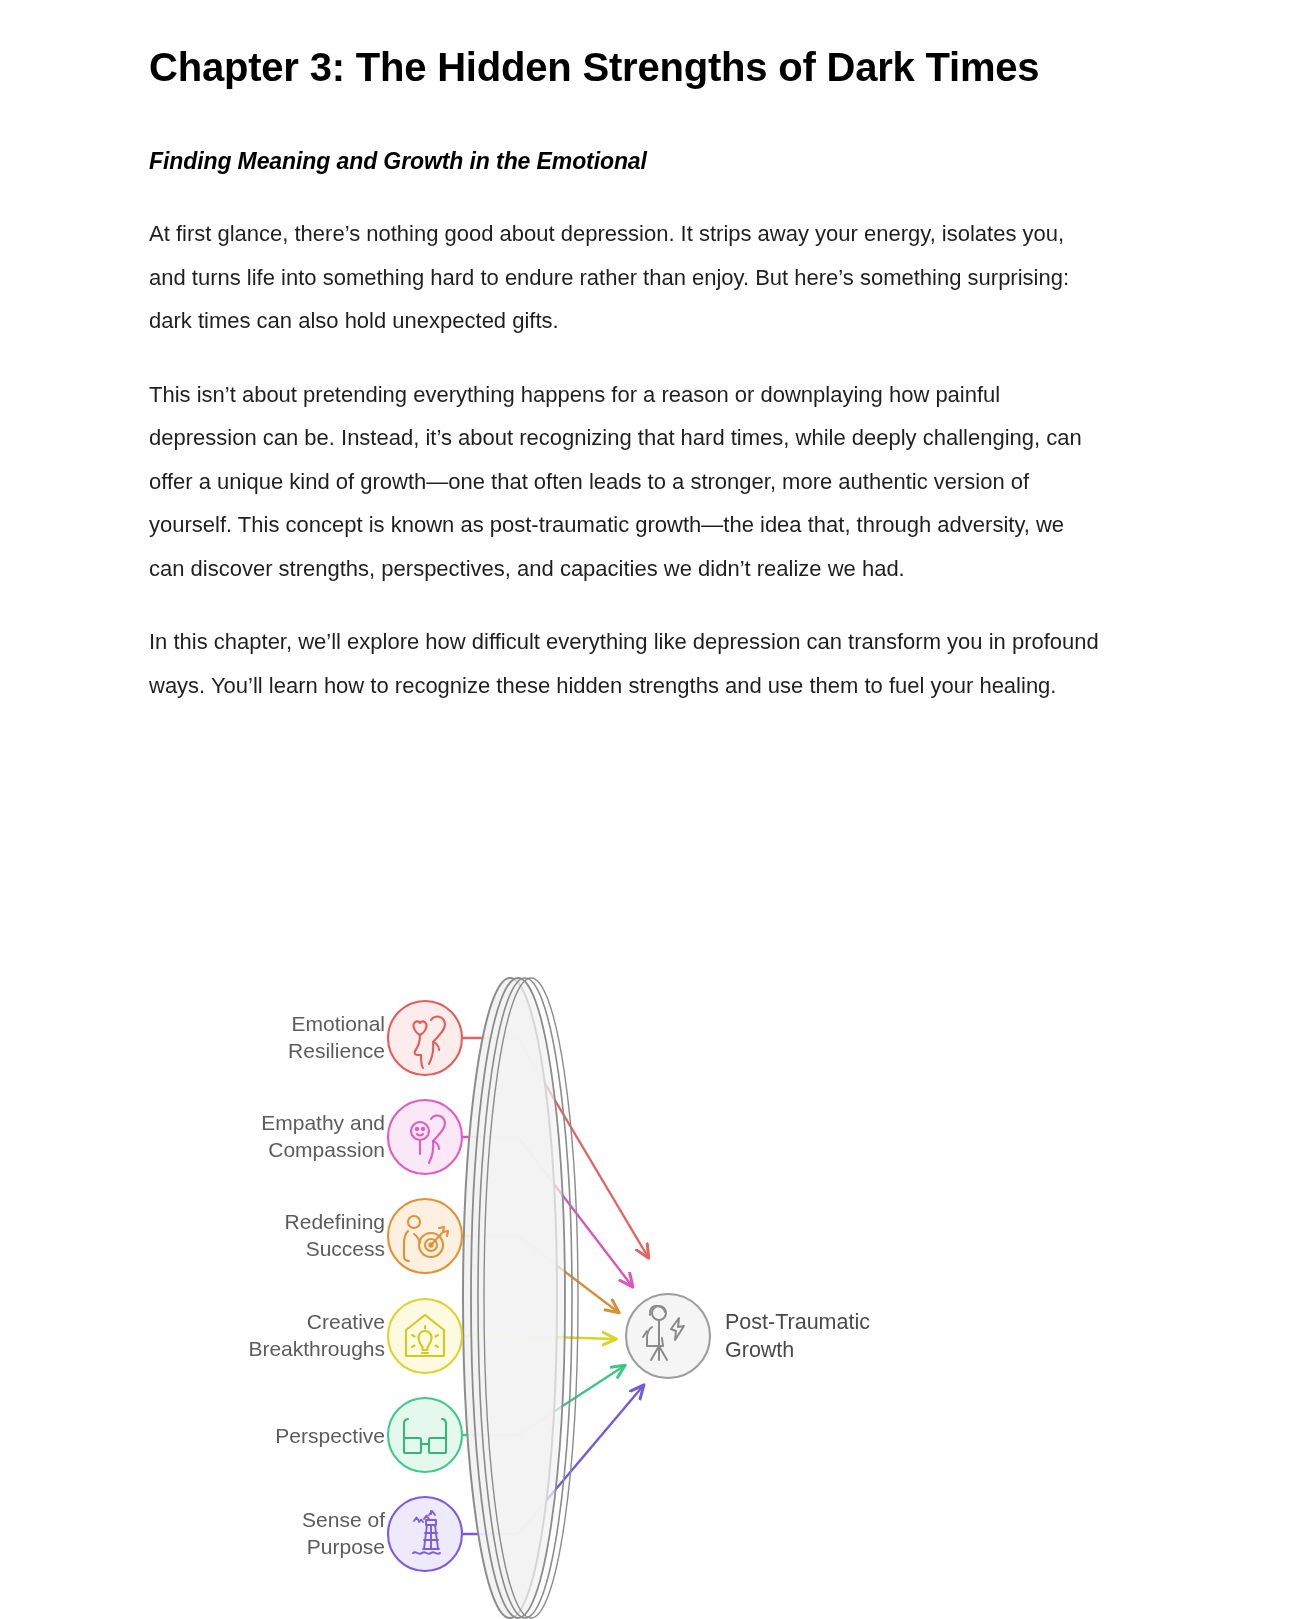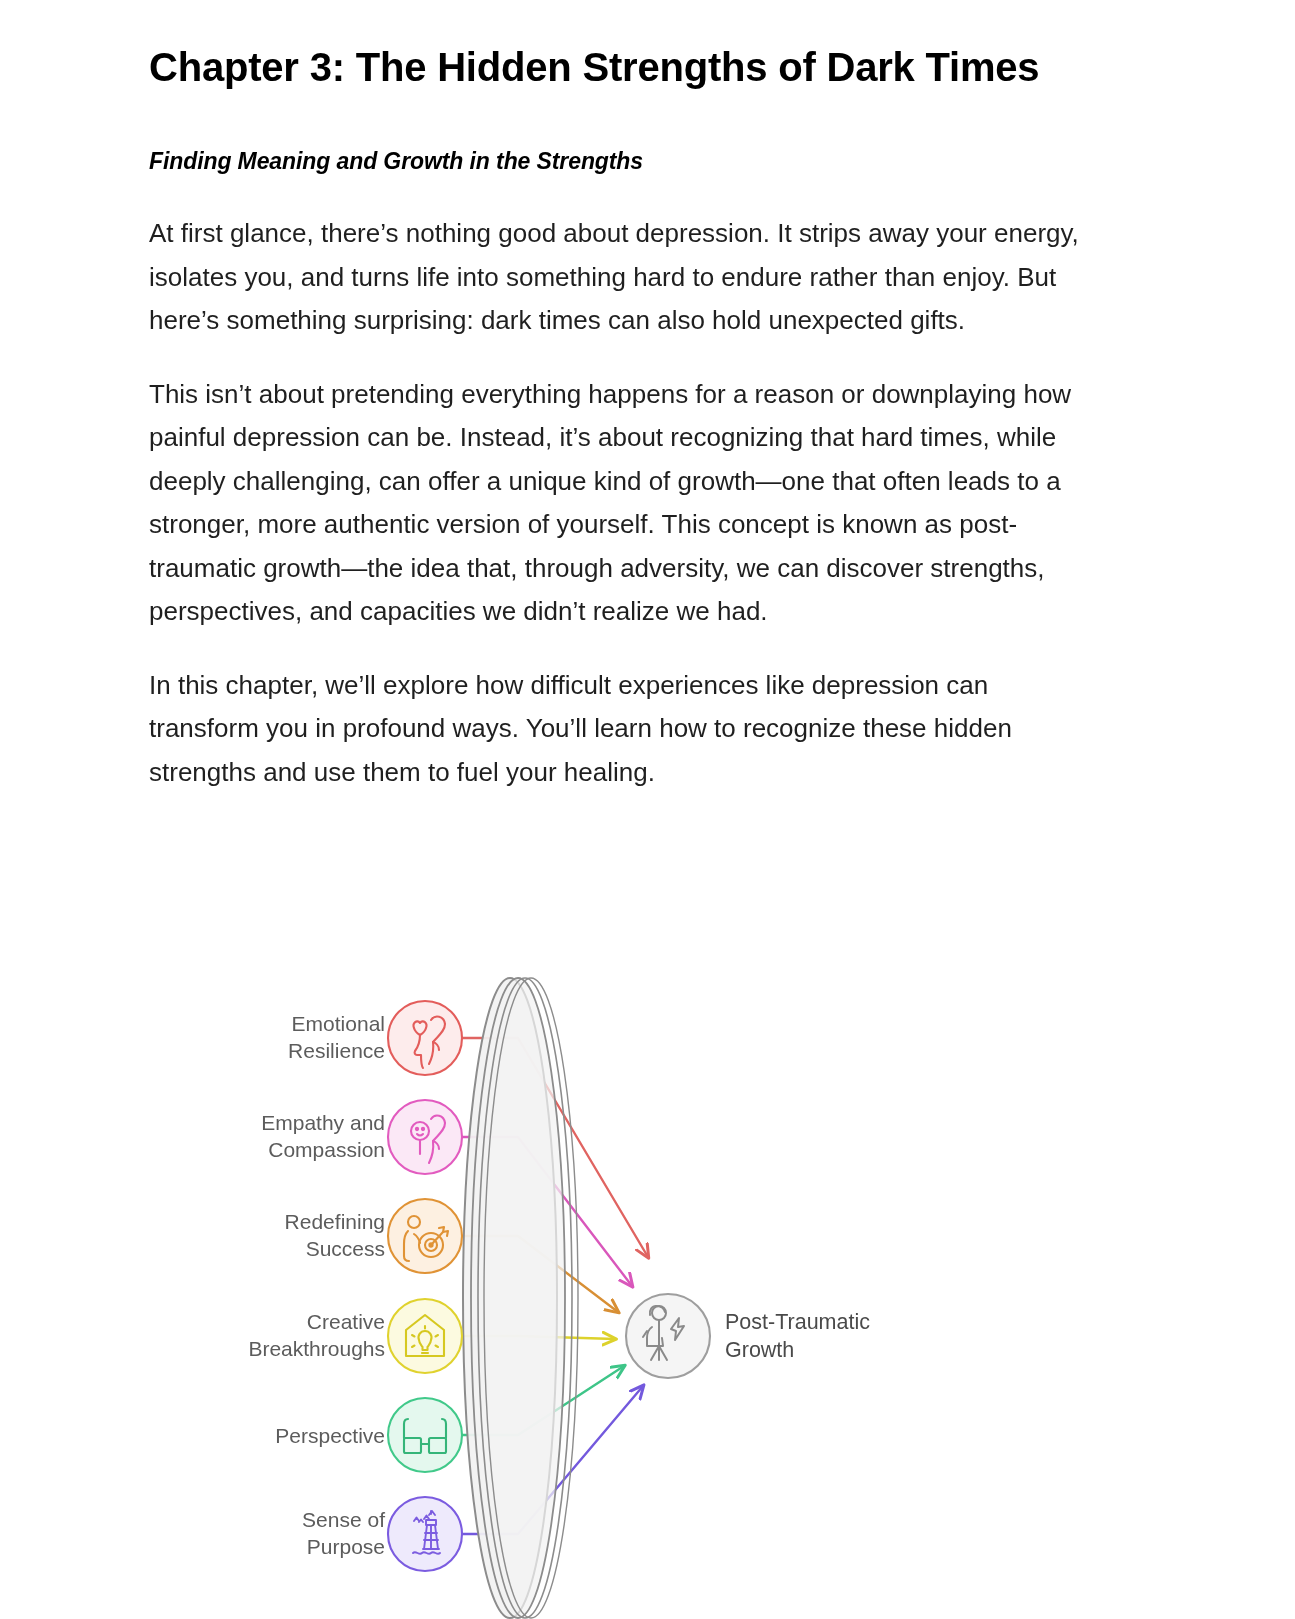--- a/index.html
+++ b/index.html
@@ -45,21 +45,21 @@
     font-size: 23px;
     font-weight: bold;
     font-style: italic;
     margin: 0;
     padding-top: 58px;
     color: #000;
     letter-spacing: -0.1px;
   }
 
   p.para {
-    font-size: 26px;
+    font-size: 22px;
     line-height: 43.5px;
     margin: 0;
     padding-top: 30px;
     color: #1f1f1f;
   }
   p.para:first-of-type { padding-top: 37px; }
 
   p.para b { font-weight: normal; }
 
   
@@ -85,27 +85,27 @@
 </style>
 </head>
 <body>
 
 <div class="page">
 
   <div class="doc-body">
 
     <h1 class="chapter-title">Chapter 3: The Hidden Strengths of Dark Times</h1>
 
-    <h2 class="section-subtitle">Finding Meaning and Growth in the Strengths</h2>
+    <h2 class="section-subtitle">Finding Meaning and Growth in the Emotional</h2>
 
     <p class="para">At first glance, there’s nothing good about depression. It strips away your energy, isolates you, and turns life into something hard to endure rather than enjoy. But here’s something surprising: dark times can also hold unexpected gifts.</p>
 
     <p class="para"><span>This isn’t about pretending everything happens for a reason or downplaying how painful depression can be. Instead, it’s about recognizing that hard times, while deeply challenging, can offer a unique kind of growth—one that often leads to a stronger, more authentic version of yourself. This concept is known as </span><b>post-traumatic growth</b><span>—the idea that, through adversity, we can discover strengths, perspectives, and capacities we didn’t realize we had.</span></p>
 
-    <p class="para">In this chapter, we’ll explore how difficult experiences like depression can transform you in profound ways. You’ll learn how to recognize these hidden strengths and use them to fuel your healing.</p>
+    <p class="para">In this chapter, we’ll explore how difficult everything like depression can transform you in profound ways. You’ll learn how to recognize these hidden strengths and use them to fuel your healing.</p>
   </div>
 
   <div class="diagram">
     <svg width="900" height="660" viewBox="0 0 900 660" xmlns="http://www.w3.org/2000/svg">
 
       <defs>
 
         <marker id="ah0" markerWidth="7" markerHeight="7" refX="5.4" refY="3.1" orient="auto">
           <path d="M0.4,0.5 L6,3.1 L0.4,5.7" fill="none" stroke="#e06461" stroke-width="1.25" stroke-linecap="round" stroke-linejoin="round"></path>
         </marker>

